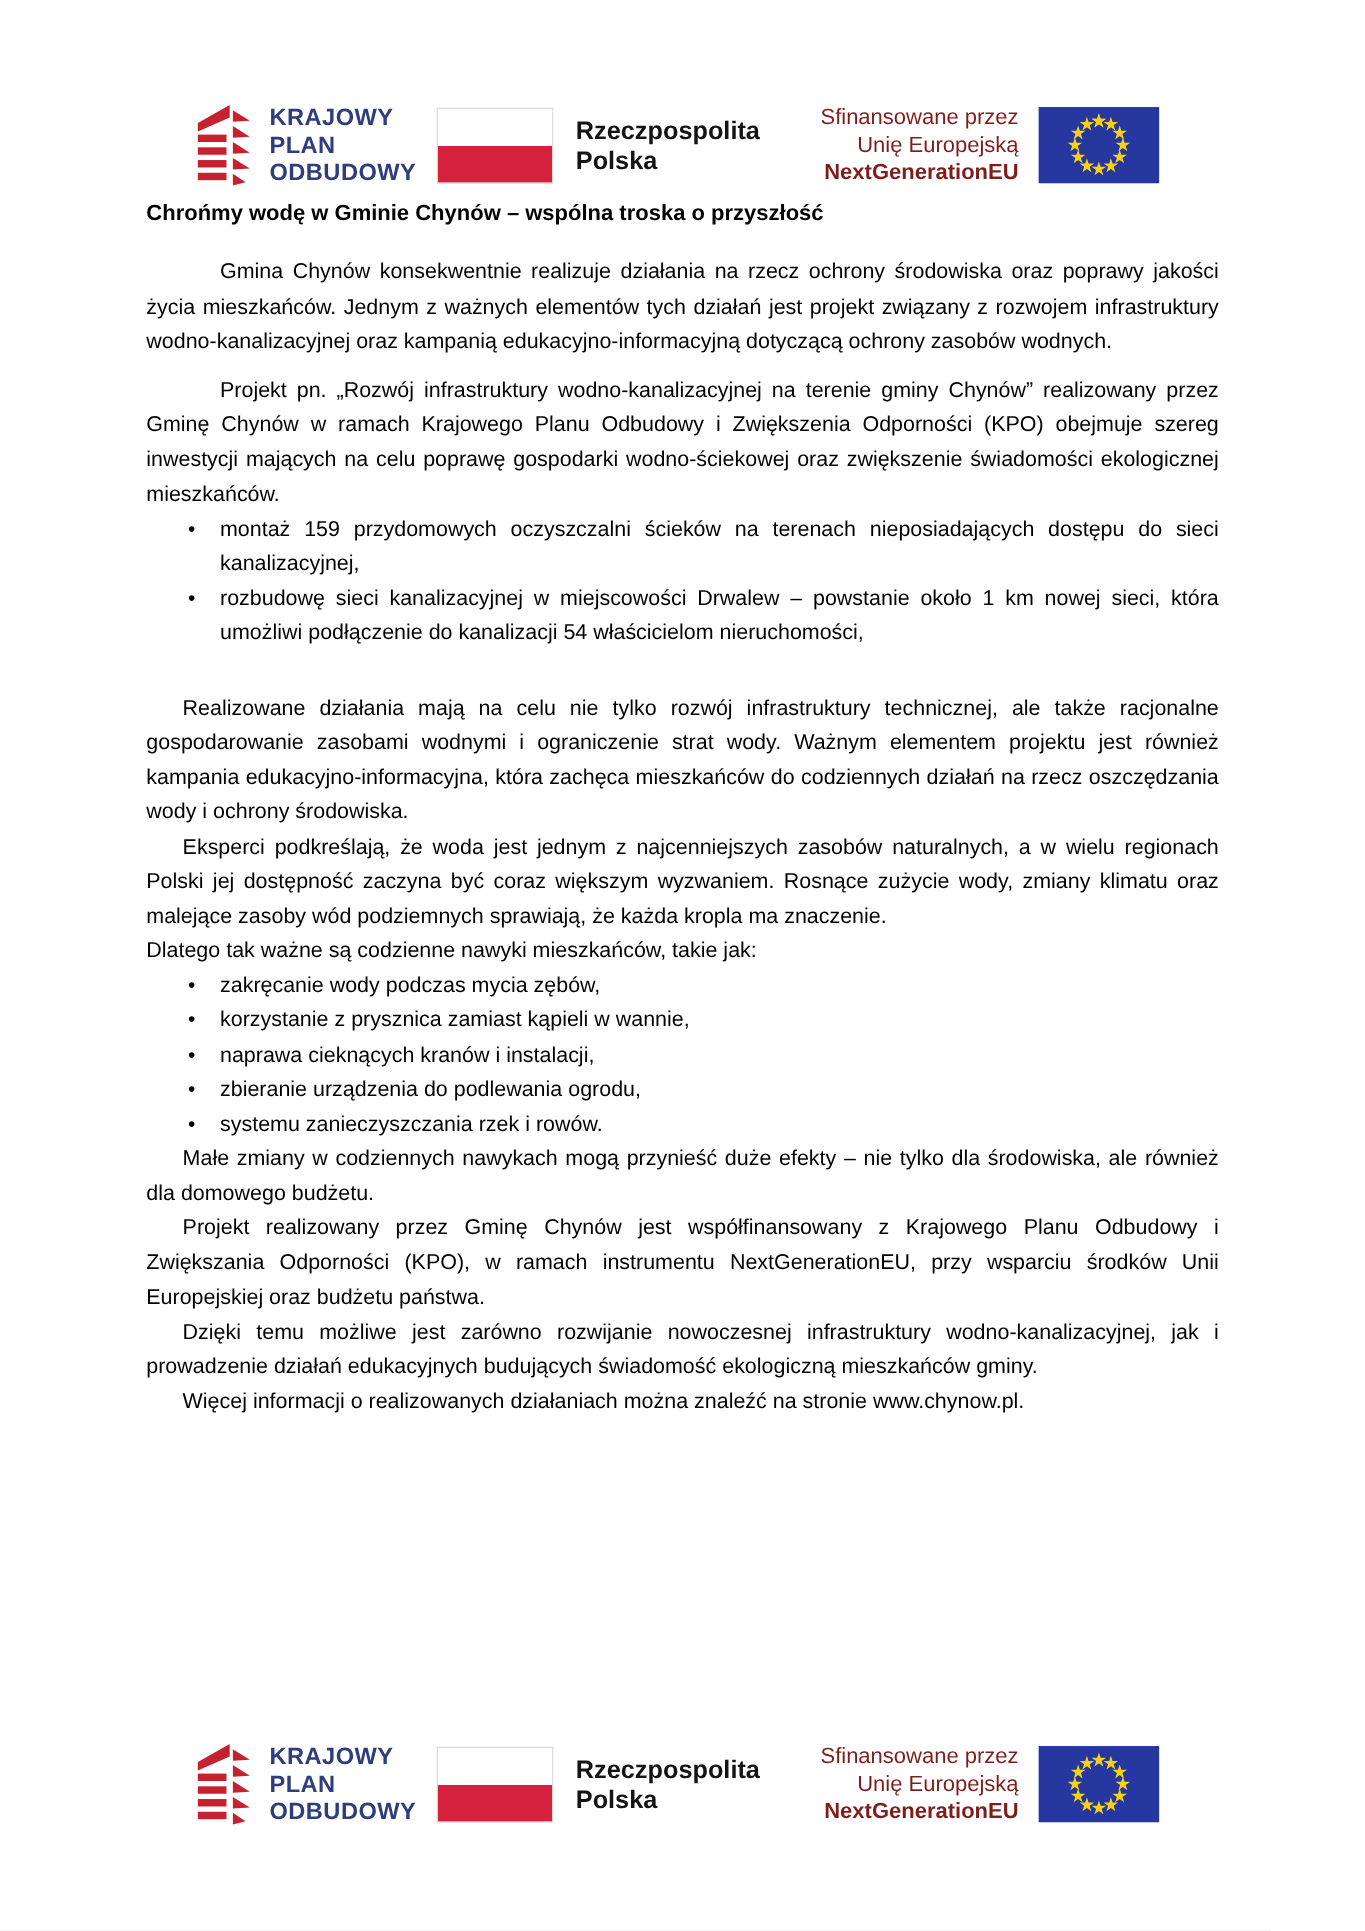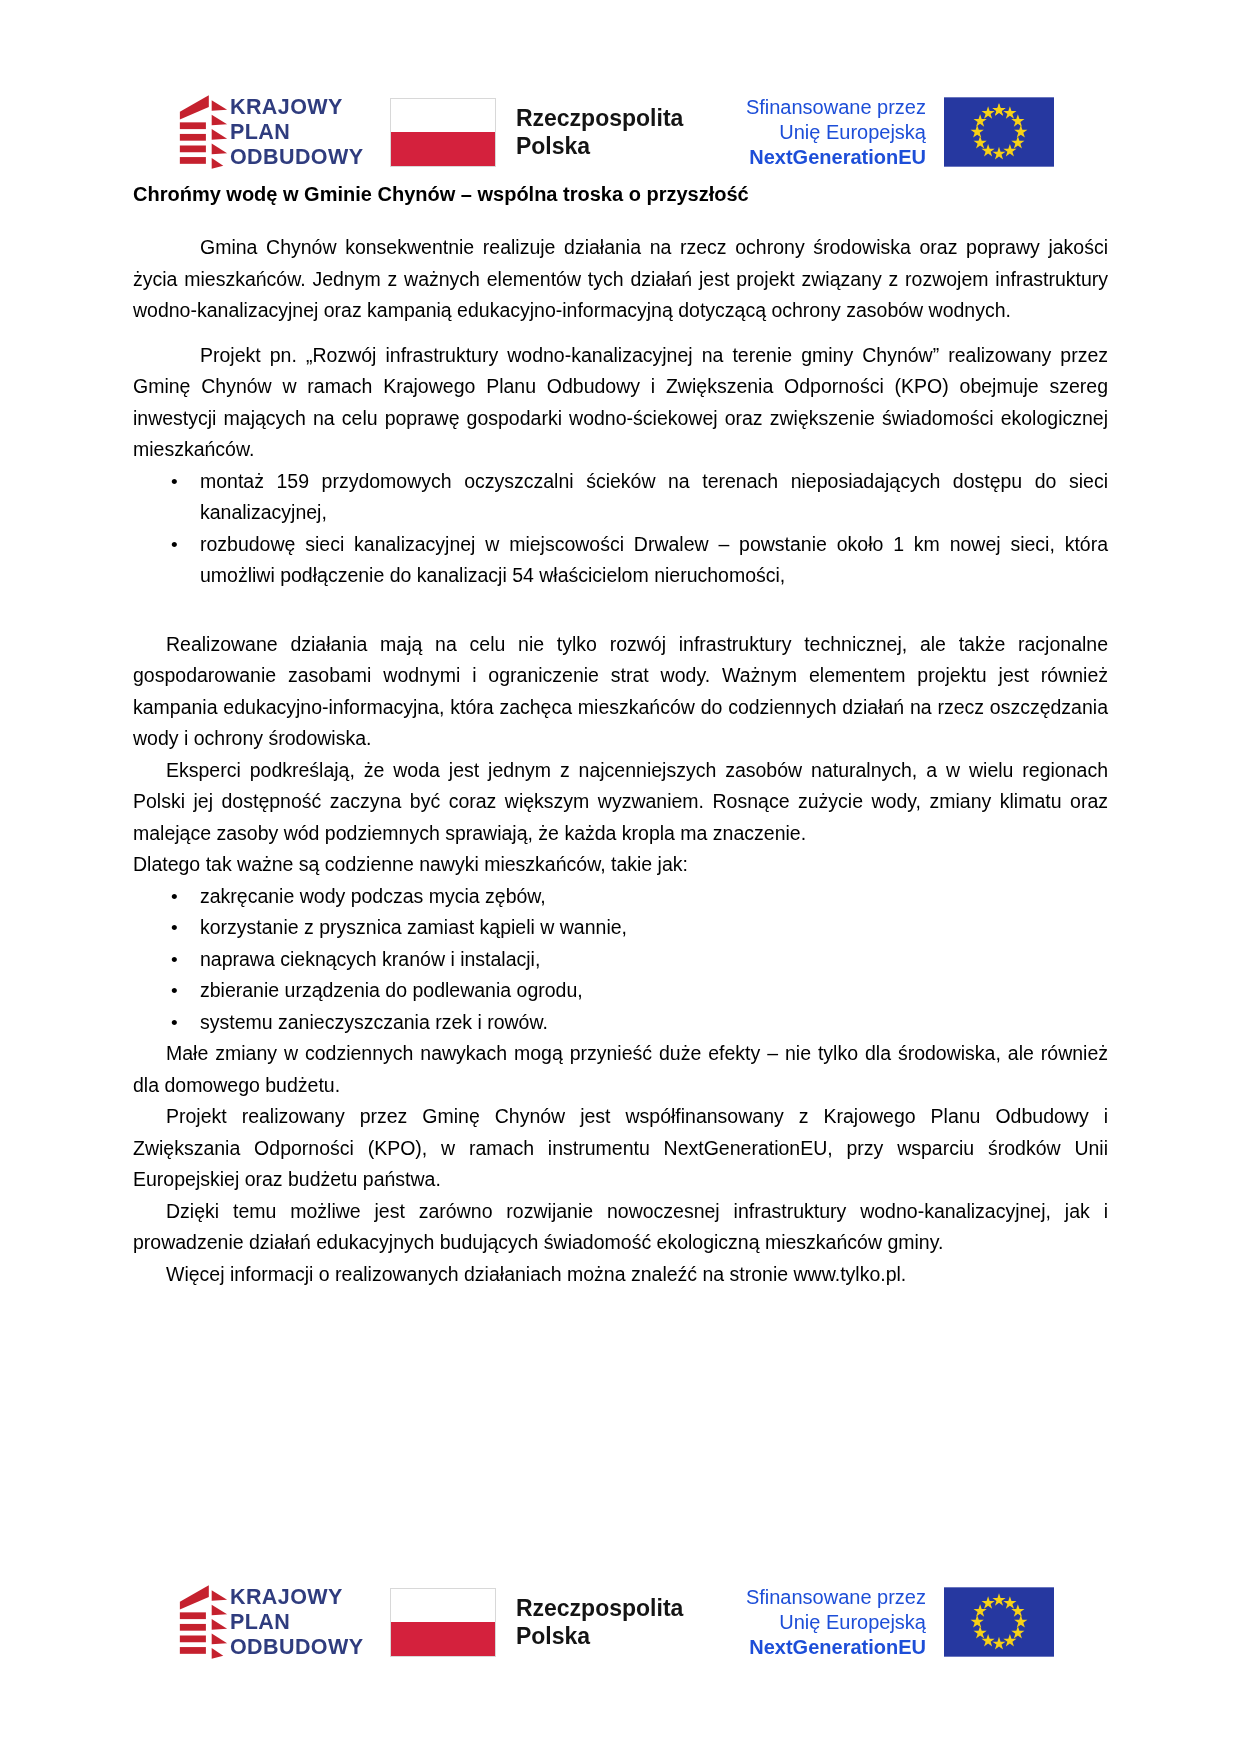--- a/index.html
+++ b/index.html
@@ -17,21 +17,21 @@
   .logo-row{
     position:absolute;
     left:176px;width:878px;height:96px;
     display:flex;align-items:center;justify-content:space-between;
   }
   .logo-row.header{top:84px;}
   .logo-row.footer{top:1574px;}
 
   .logo-group{display:flex;align-items:center;}
 
-  .kpo-group{}
+  .kpo-group{gap:15px;}
   .kpo-icon{width:54px;height:80px;flex:0 0 auto;}
   .kpo-icon polygon,.kpo-icon rect{fill:var(--kpo-red,#C5212E);}
   .kpo-text{
     font-weight:bold;
     font-size:21.5px;line-height:25px;
     letter-spacing:.4px;
     color:var(--kpo-navy,#2F3C7E);
   }
 
   .pl-group{gap:20px;}
@@ -43,21 +43,21 @@
   .pl-text{
     font-weight:bold;
     font-size:23px;line-height:28.5px;
     color:#141414;
   }
 
   .eu-group{gap:18px;}
   .eu-text{
     text-align:right;
     font-size:20px;line-height:25px;
-    color:#1d4ed8;
+    color:#7f1d1d;
     margin-left:36px;
   }
   .eu-text .bold{font-weight:bold;}
   .eu-flag{width:110px;height:70px;flex:0 0 auto;display:block;}
 
   
   .content{
     position:absolute;
     left:133px;top:166px;width:975px;
     font-size:19.5px;line-height:31.5px;
@@ -172,21 +172,21 @@
       <li>zakręcanie wody podczas mycia zębów,</li>
       <li>korzystanie z prysznica zamiast kąpieli w wannie,</li>
       <li>naprawa cieknących kranów i instalacji,</li>
       <li>zbieranie urządzenia do podlewania ogrodu,</li>
       <li>systemu zanieczyszczania rzek i rowów.</li>
     </ul>
 
     <p class="para indent-sm">Małe zmiany w codziennych nawykach mogą przynieść duże efekty – nie tylko dla środowiska, ale również dla domowego budżetu.</p>
     <p class="para indent-sm">Projekt realizowany przez Gminę Chynów jest współfinansowany z Krajowego Planu Odbudowy i Zwiększania Odporności (KPO), w ramach instrumentu NextGenerationEU, przy wsparciu środków Unii Europejskiej oraz budżetu państwa.</p>
     <p class="para indent-sm">Dzięki temu możliwe jest zarówno rozwijanie nowoczesnej infrastruktury wodno-kanalizacyjnej, jak i prowadzenie działań edukacyjnych budujących świadomość ekologiczną mieszkańców gminy.</p>
-    <p class="para indent-sm">Więcej informacji o realizowanych działaniach można znaleźć na stronie www.tylko.pl.</p>
+    <p class="para indent-sm">Więcej informacji o realizowanych działaniach można znaleźć na stronie www.chynow.pl.</p>
   </main>
 
   <div class="logo-row footer">
 
     <div class="logo-group kpo-group">
       <svg class="kpo-icon" viewBox="0 0 56 82" aria-hidden="true">
         <polygon points="4,20 34,3 34,15 4,28"></polygon>
         <rect x="4" y="31" width="27" height="7"></rect>
         <rect x="4" y="43" width="27" height="7"></rect>
         <rect x="4" y="55" width="27" height="7"></rect>

